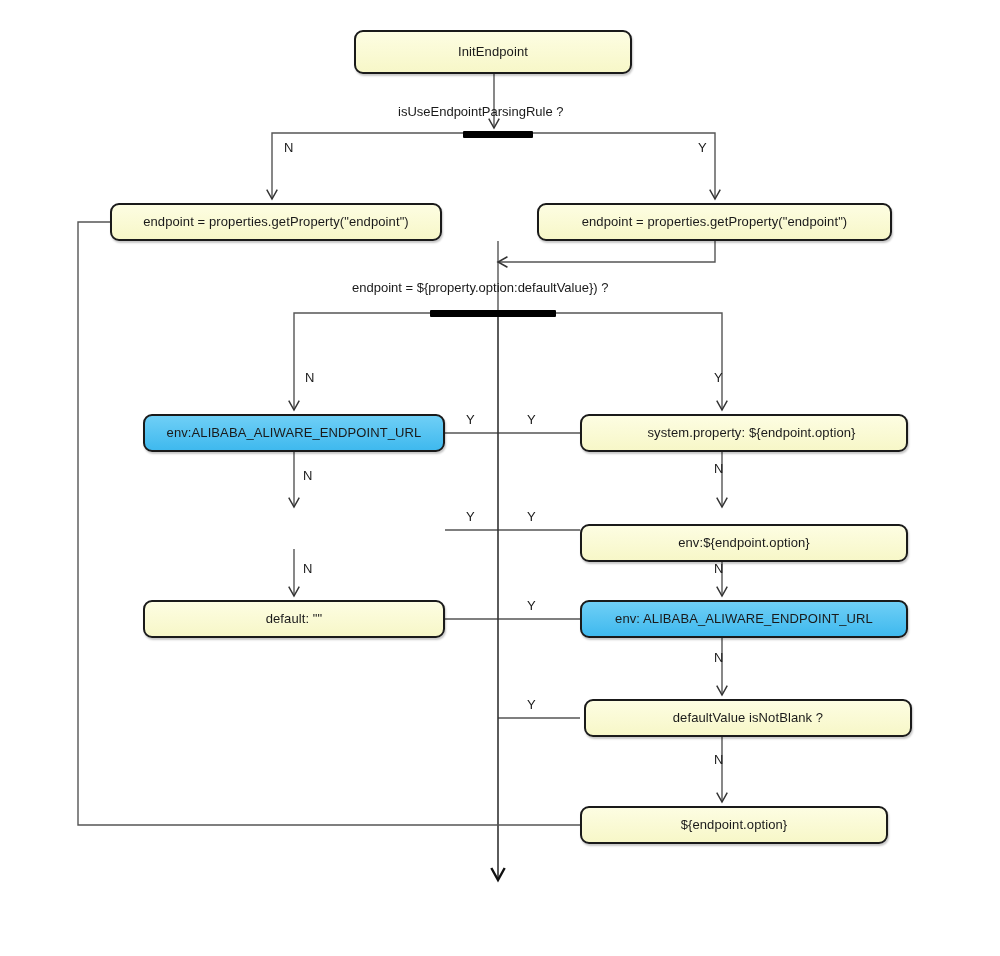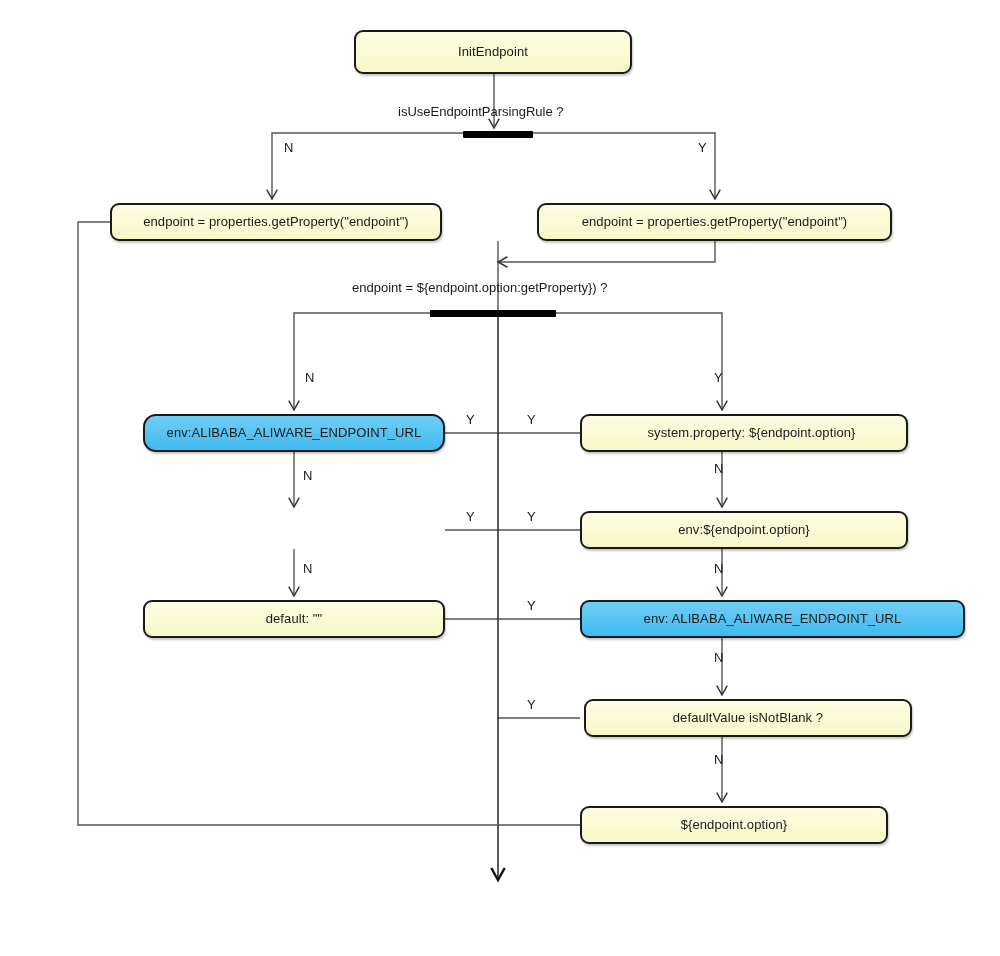--- a/index.html
+++ b/index.html
@@ -111,38 +111,38 @@
       <path d="M 498 313 L 498 880" stroke="#333333" stroke-width="1.6" marker-end="url(#arrowBold)"></path>
 
       <path d="M 580 825 L 78 825 L 78 222 L 110 222"></path>
     </g>
   </svg>
 
   <div class="barline" style="left:463px; top:131px; width:70px; height:7px;"></div>
   <div class="barline" style="left:430px; top:310px; width:126px; height:7px;"></div>
 
   <div class="cond-label" style="left:398px; top:104px;">isUseEndpointParsingRule ?</div>
-  <div class="cond-label" style="left:352px; top:280px;">endpoint = ${endpoint.option:getProperty}) ?</div>
+  <div class="cond-label" style="left:352px; top:280px;">endpoint = ${property.option:defaultValue}) ?</div>
 
   <div class="node yellow" style="left:354px; top:30px; width:278px; height:44px;text-align:center;">InitEndpoint</div>
 
   <div class="node yellow" style="left:110px; top:203px; width:332px; height:38px;">endpoint = properties.getProperty("endpoint")</div>
 
   <div class="node yellow" style="left:537px; top:203px; width:355px; height:38px;">endpoint = properties.getProperty("endpoint")</div>
 
-  <div class="node blue" style="left:143px; top:414px; width:302px; height:38px;border-radius:13px;">env:ALIBABA_ALIWARE_ENDPOINT_URL</div>
+  <div class="node blue" style="left:143px; top:414px; width:302px; height:38px;">env:ALIBABA_ALIWARE_ENDPOINT_URL</div>
 
   <div class="node yellow" style="left:580px; top:414px; width:328px; height:38px;padding-left:23px;">system.property: ${endpoint.option}</div>
 
 
-  <div class="node yellow" style="left:580px; top:511px; width:328px; height:38px;">env:${endpoint.option}</div>
+  <div class="node yellow" style="left:580px; top:524px; width:328px; height:38px;">env:${endpoint.option}</div>
 
   <div class="node yellow" style="left:143px; top:600px; width:302px; height:38px;">default: ""</div>
 
-  <div class="node blue" style="left:580px; top:600px; width:385px; height:38px;">env: ALIBABA_ALIWARE_ENDPOINT_URL</div>
+  <div class="node blue" style="left:580px; top:600px; width:328px; height:38px;">env: ALIBABA_ALIWARE_ENDPOINT_URL</div>
 
   <div class="node yellow" style="left:584px; top:699px; width:328px; height:38px;">defaultValue isNotBlank ?</div>
 
   <div class="node yellow" style="left:580px; top:806px; width:308px; height:38px;">${endpoint.option}</div>
 
 
   <div class="edge-label" style="left:284px; top:140px;">N</div>
   <div class="edge-label" style="left:698px; top:140px;">Y</div>
   <div class="edge-label" style="left:305px; top:370px;">N</div>
   <div class="edge-label" style="left:714px; top:370px;">Y</div>

